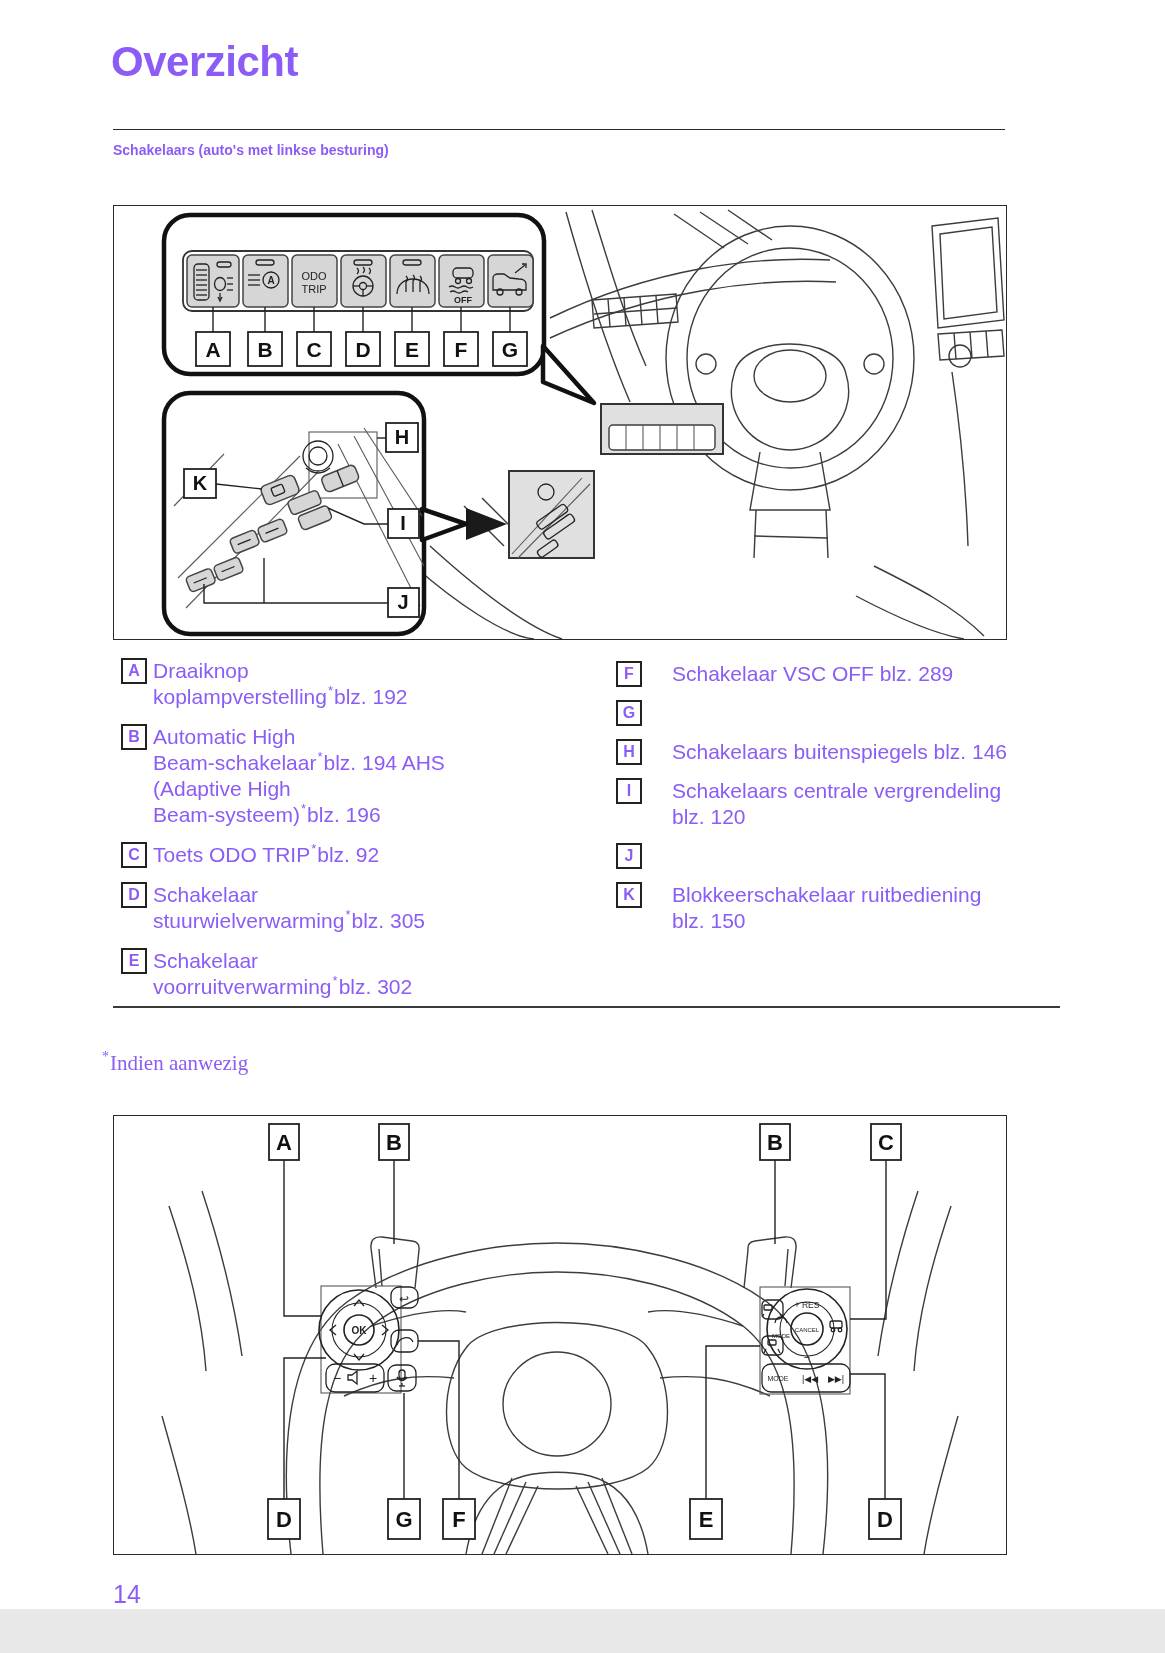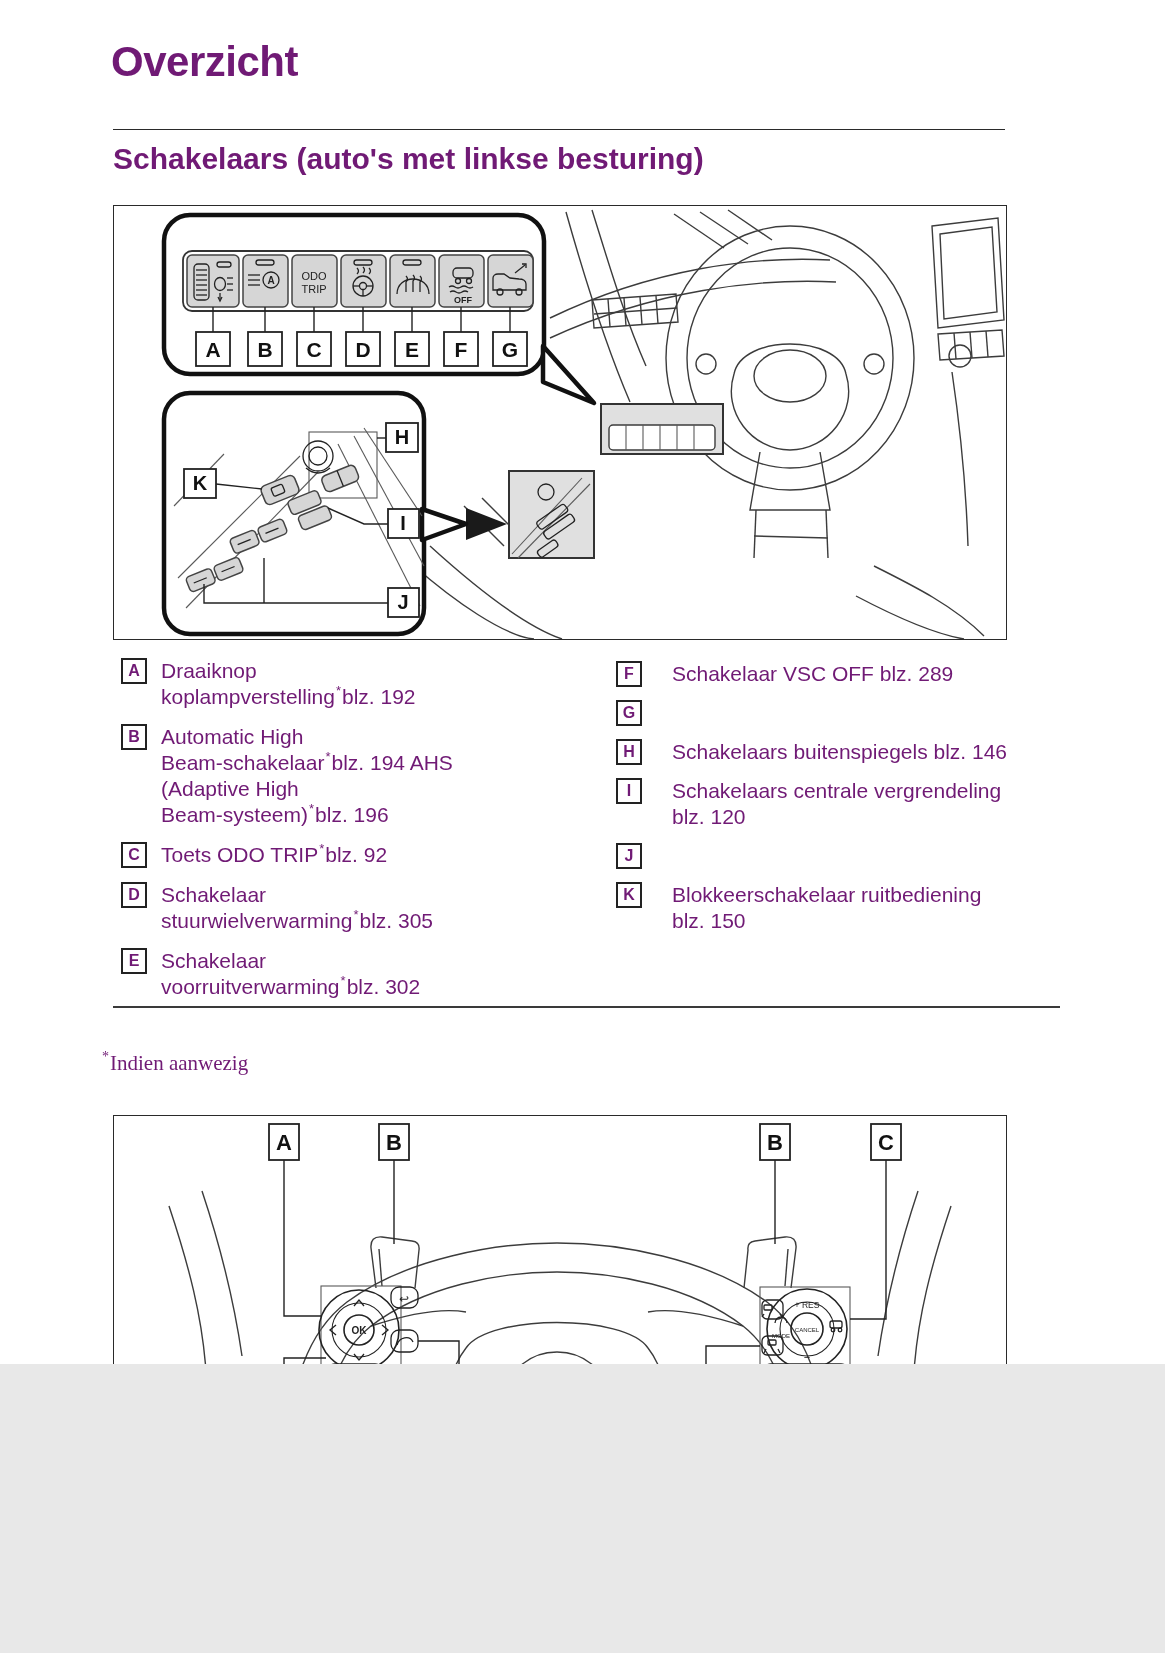--- a/index.html
+++ b/index.html
@@ -1,41 +1,41 @@
 <!DOCTYPE html>
 <html><head>
 <meta charset="utf-8">
 <style>
   html,body{margin:0;padding:0;background:#e8e8e8;}
-  .page{position:relative;width:1165px;height:1364px;background:#ffffff;overflow:hidden;
-        font-family:"Liberation Sans",sans-serif;color:#701a75;}
+  .page{position:relative;width:1165px;height:1609px;background:#ffffff;overflow:hidden;
+        font-family:"Liberation Sans",sans-serif;color:#8b5cf6;}
   .abs{position:absolute;}
   .page-title{left:111px;top:38px;font-size:42px;font-weight:800;letter-spacing:-0.5px;}
   .title-rule{left:113px;top:129px;width:892px;height:0;border-top:1.6px solid #2a2a2a;}
-  .section-heading{left:113px;top:142px;font-size:30px;font-weight:700;}
+  .section-heading{left:113px;top:142px;font-size:14px;font-weight:700;}
   .figure{border:1.6px solid #2a2a2a;background:#fff;}
   #figure1{left:113px;top:205px;width:892px;height:433px;}
   #figure2{left:113px;top:1115px;width:892px;height:438px;}
   .figure svg{position:absolute;left:0;top:0;}
   .legend-col{position:absolute;font-size:21px;line-height:26px;}
   #legend-left{left:121px;top:658px;width:480px;}
   #legend-right{left:616px;top:661px;width:400px;}
   #legend-left .legend-item{margin-bottom:14px;}
   #legend-right .legend-item{margin-bottom:13px;}
   .legend-item{display:flex;align-items:flex-start;}
   .key-box{flex:0 0 auto;width:26px;height:26px;box-sizing:border-box;border:2px solid #222;
            display:flex;align-items:center;justify-content:center;font-size:16px;font-weight:700;
            margin-top:0;background:#fff;}
-  #legend-left .legend-text{margin-left:14px;}
+  #legend-left .legend-text{margin-left:6px;}
   #legend-right .legend-text{margin-left:30px;}
   .legend-text sup{font-size:13px;line-height:0;position:relative;top:-1px;margin:0 1px;}
   .divider{left:113px;top:1006px;width:947px;height:0;border-top:2.5px solid #3a3a3a;}
   .footnote{left:102px;top:1050px;font-size:21px;font-family:Liberation Serif, serif;}
   .footnote sup{font-size:14px;position:relative;top:-1px;margin-right:1px;}
-  .page-number{left:113px;top:1580px;font-size:22px;font-weight:700;}
+  .page-number{left:113px;top:1580px;font-size:25px;font-weight:400;}
   svg text{font-family:"Liberation Sans",sans-serif;}
   .cl{stroke:#111;stroke-width:4.5;fill:#fff;}
   .lab{stroke:#222;stroke-width:1.8;fill:#fff;}
   .art{stroke:#3c3c3c;stroke-width:1.4;fill:none;}
   .artl{stroke:#5a5a5a;stroke-width:1.1;fill:none;}
   .btn{fill:#d6d6d6;stroke:#444;stroke-width:1.5;}
   .hl{fill:#e0e0e0;stroke:#333;stroke-width:2;}
   .ico{stroke:#222;stroke-width:1.3;fill:none;}
   .conn{stroke:#222;stroke-width:1.4;fill:none;}
   .letter{font-weight:700;fill:#111;text-anchor:middle;}

